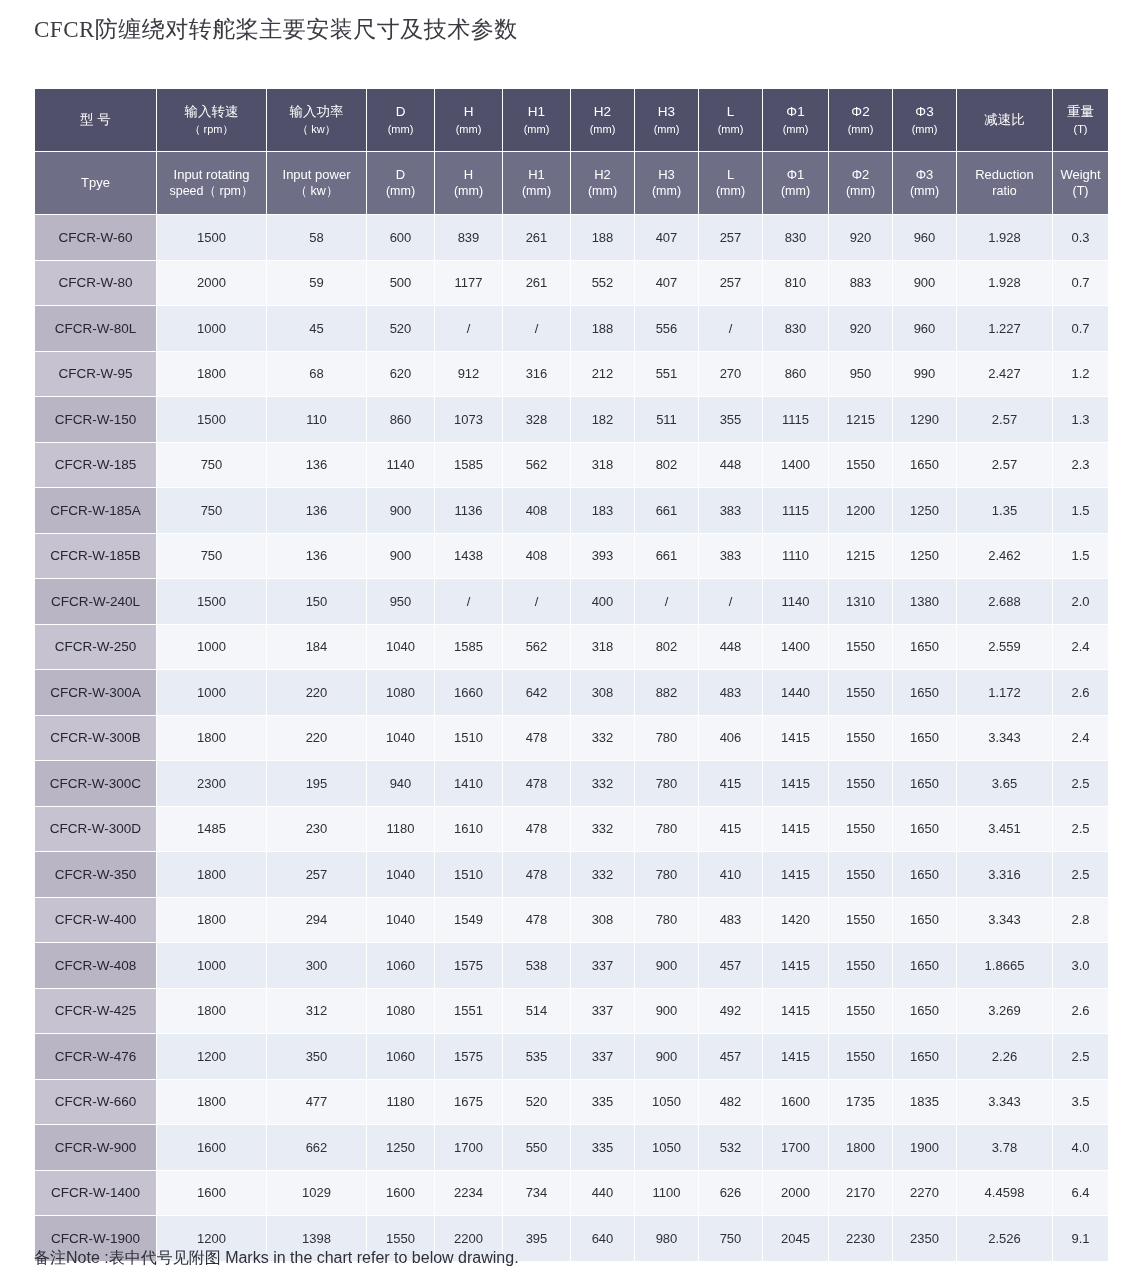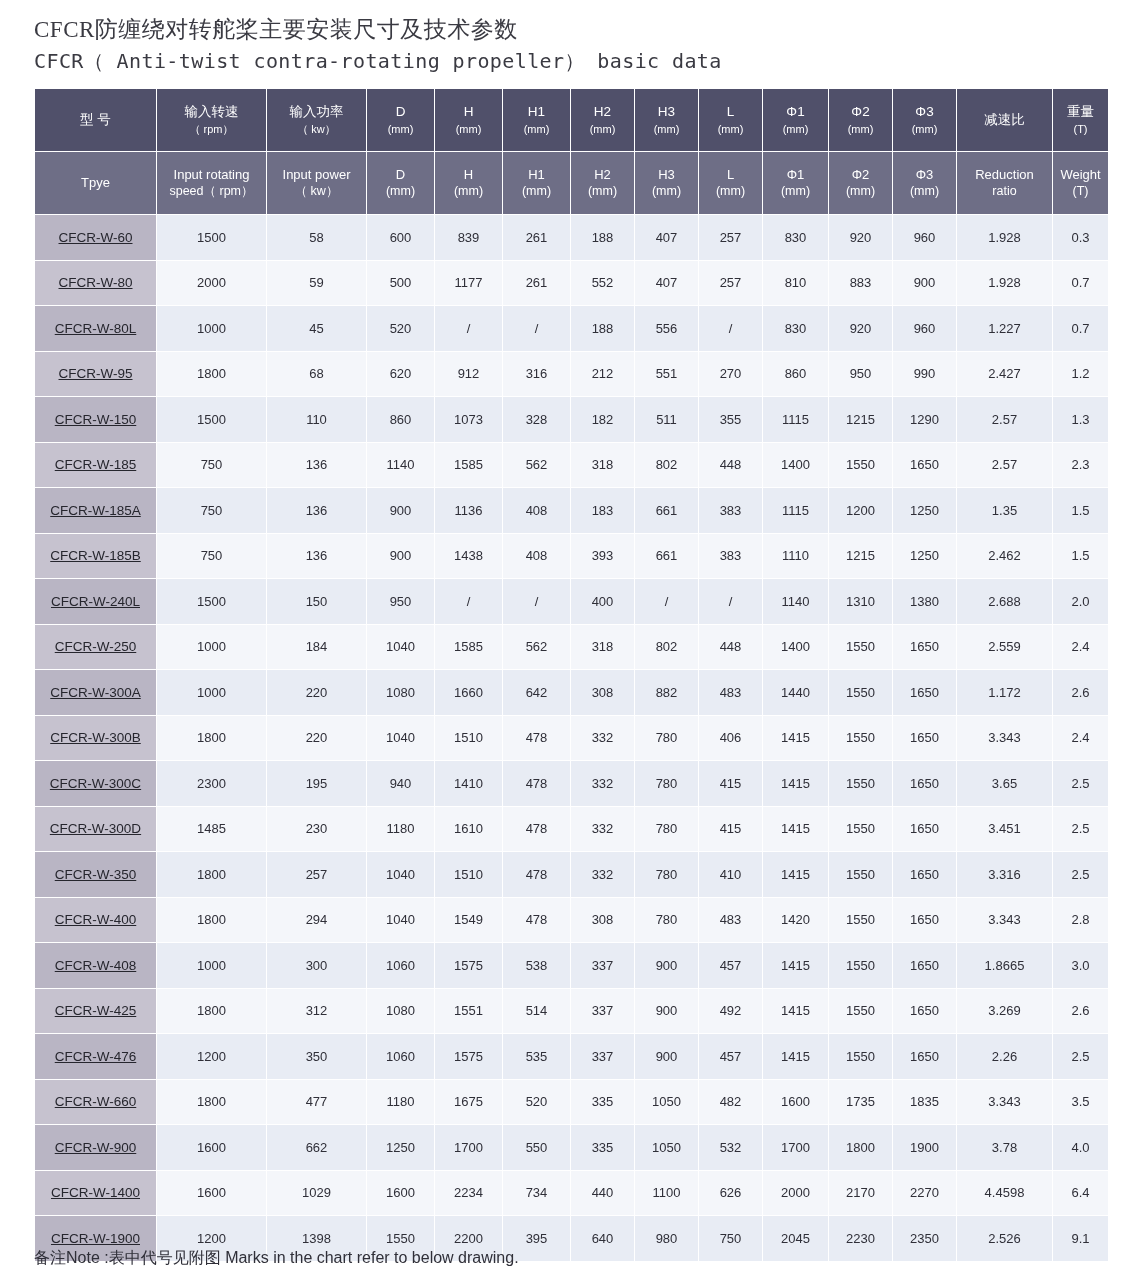--- a/index.html
+++ b/index.html
@@ -87,21 +87,20 @@
   tbody tr td {
     height: 44.5px;
     color: #2f2f38;
   }
   tbody tr.odd td { background: #e8ecf4; }
   tbody tr.even td { background: #f4f6fa; }
   tbody tr td.model {
     background: #b9b5c4;
     color: #26262e;
     font-size: 13.5px;
-    text-decoration: underline;
   }
   tbody tr.even td.model { background: #c6c2cf; }
   .note {
     position: absolute;
     left: 34px;
     top: 1248px;
     font-size: 16px;
     color: #2f2f38;
     white-space: nowrap;
   }
@@ -120,21 +119,20 @@
   col.c-p3    { width: 64px; }
   col.c-ratio { width: 96px; }
   col.c-wt    { width: 56px; }
 </style>
 </head>
 <body>
 
 <div class="page">
 
   <div class="title-cn">CFCR防缠绕对转舵桨主要安装尺寸及技术参数</div>
-  <div class="title-en">CFCR（ Anti-twist contra-rotating propeller） basic data</div>
 
   <div class="table-wrap">
     <table class="spec">
       <colgroup>
         <col class="c-model">
           <col class="c-rpm">
           <col class="c-kw">
           <col class="c-d">
           <col class="c-h">
         <col class="c-h1">

